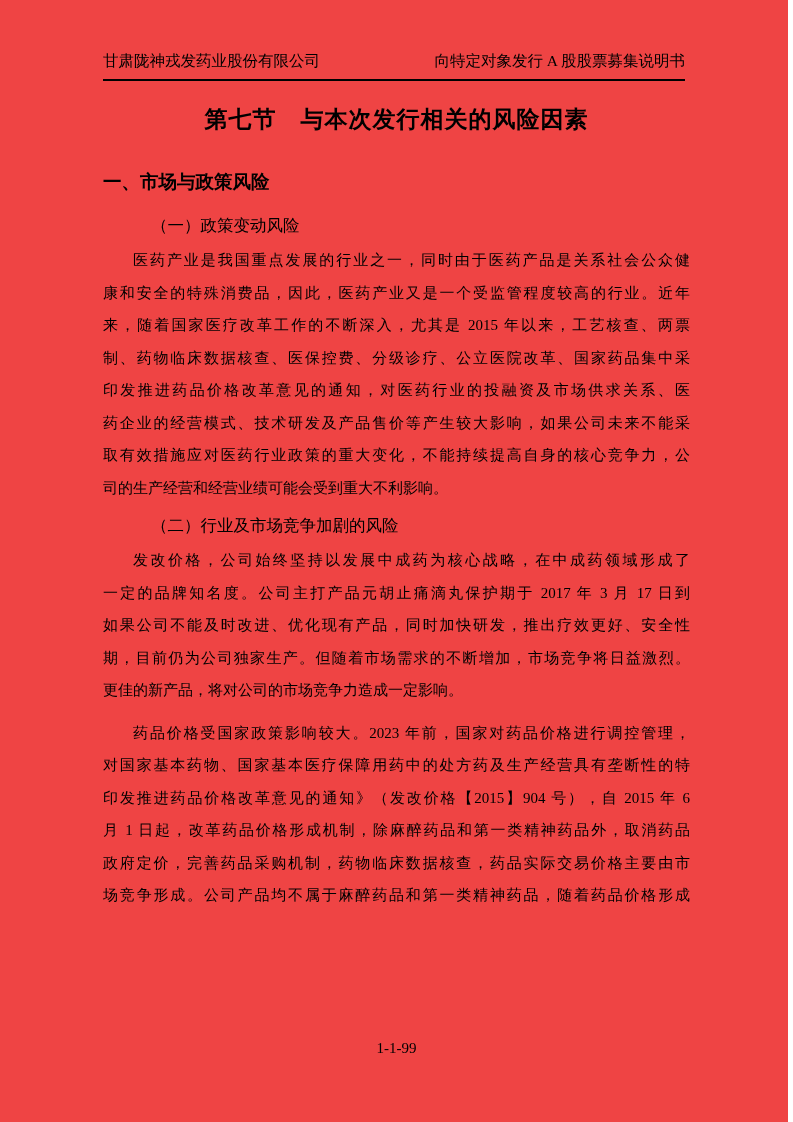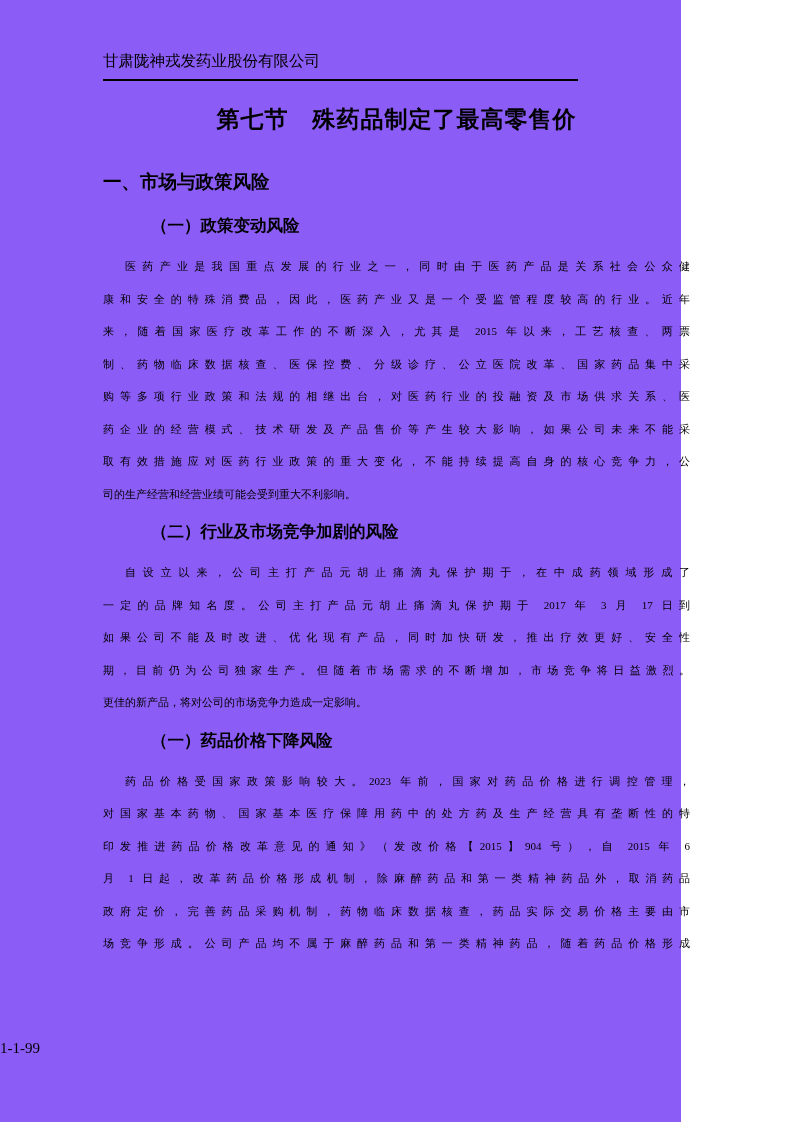--- a/index.html
+++ b/index.html
@@ -6,22 +6,22 @@
   html, body { background: #ffffff; }
   body {
     width: 793px; height: 1122px;
     font-family: "Liberation Serif", "DejaVu Serif", serif;
     color: #000000;
     position: relative;
     overflow: hidden;
   }
   .page {
     position: absolute; top: 0; left: 0;
-    width: 681px; height: 1122px;
-    background: #8b5cf6;
+    width: 788px; height: 1122px;
+    background: #ef4444;
   }
   
   .header {
     position: absolute;
     top: 50px; left: 103px; right: 103px;
     display: flex;
     justify-content: space-between;
     align-items: baseline;
     font-size: 15.5px;
     line-height: 21px;
@@ -47,81 +47,81 @@
     margin-top: 38px;
     font-family: Liberation Serif, serif;
     font-weight: bold;
     font-size: 18.5px;
     line-height: 20px;
   }
   .para + .h1 { margin-top: 10px; }
   .h2 {
     margin-top: 12px;
     font-family: "Liberation Sans", "DejaVu Sans", sans-serif;
-    font-weight: bold;
+    font-weight: normal;
     font-size: 16.5px;
     line-height: 18px;
     padding-left: 48px;
   }
   .h1 + .h2 { margin-top: 24px; }
   .para {
-    margin-top: 16px;
-    font-size: 11px;
+    margin-top: 10px;
+    font-size: 15px;
     line-height: 32.5px;
   }
   .line {
     text-align: justify;
     text-align-last: justify;
     white-space: normal;
   }
   .line.indent { text-indent: 2em; }
   .line.flush { text-align-last: left; }
   
   .footer {
     position: absolute;
     top: 1038px; left: 0;
     width: 793px;
-    text-align: left;
+    text-align: center;
     font-size: 15px;
     line-height: 20px;
   }
 </style>
 </head>
 <body>
 
 <div class="page">
 
   <div class="header">
     <span>甘肃陇神戎发药业股份有限公司</span>
+    <span>向特定对象发行 A 股股票募集说明书</span>
   </div>
 
   <div class="content">
-    <h1 class="doc-title">第七节　殊药品制定了最高零售价</h1>
+    <h1 class="doc-title">第七节　与本次发行相关的风险因素</h1>
     <div id="blocks">
         <div class="h1">一、市场与政策风险</div>
         <div class="h2">（一）政策变动风险</div>
         <div class="para">
           <div class="line indent">医药产业是我国重点发展的行业之一，同时由于医药产品是关系社会公众健</div>
           <div class="line">康和安全的特殊消费品，因此，医药产业又是一个受监管程度较高的行业。近年</div>
           <div class="line">来，随着国家医疗改革工作的不断深入，尤其是 2015 年以来，工艺核查、两票</div>
           <div class="line">制、药物临床数据核查、医保控费、分级诊疗、公立医院改革、国家药品集中采</div>
-          <div class="line">购等多项行业政策和法规的相继出台，对医药行业的投融资及市场供求关系、医</div>
+          <div class="line">印发推进药品价格改革意见的通知，对医药行业的投融资及市场供求关系、医</div>
           <div class="line">药企业的经营模式、技术研发及产品售价等产生较大影响，如果公司未来不能采</div>
           <div class="line">取有效措施应对医药行业政策的重大变化，不能持续提高自身的核心竞争力，公</div>
           <div class="line flush">司的生产经营和经营业绩可能会受到重大不利影响。</div>
         </div>
         <div class="h2">（二）行业及市场竞争加剧的风险</div>
         <div class="para">
-          <div class="line indent">自设立以来，公司主打产品元胡止痛滴丸保护期于，在中成药领域形成了</div>
+          <div class="line indent">发改价格，公司始终坚持以发展中成药为核心战略，在中成药领域形成了</div>
           <div class="line">一定的品牌知名度。公司主打产品元胡止痛滴丸保护期于 2017 年 3 月 17 日到</div>
           <div class="line">如果公司不能及时改进、优化现有产品，同时加快研发，推出疗效更好、安全性</div>
           <div class="line">期，目前仍为公司独家生产。但随着市场需求的不断增加，市场竞争将日益激烈。</div>
           <div class="line flush">更佳的新产品，将对公司的市场竞争力造成一定影响。</div>
         </div>
-        <div class="h2">（一）药品价格下降风险</div>
         <div class="para">
           <div class="line indent">药品价格受国家政策影响较大。2023 年前，国家对药品价格进行调控管理，</div>
           <div class="line">对国家基本药物、国家基本医疗保障用药中的处方药及生产经营具有垄断性的特</div>
           <div class="line">印发推进药品价格改革意见的通知》（发改价格【2015】904 号），自 2015 年 6</div>
           <div class="line">月 1 日起，改革药品价格形成机制，除麻醉药品和第一类精神药品外，取消药品</div>
           <div class="line">政府定价，完善药品采购机制，药物临床数据核查，药品实际交易价格主要由市</div>
           <div class="line">场竞争形成。公司产品均不属于麻醉药品和第一类精神药品，随着药品价格形成</div>
         </div>
       </div>
   </div>

